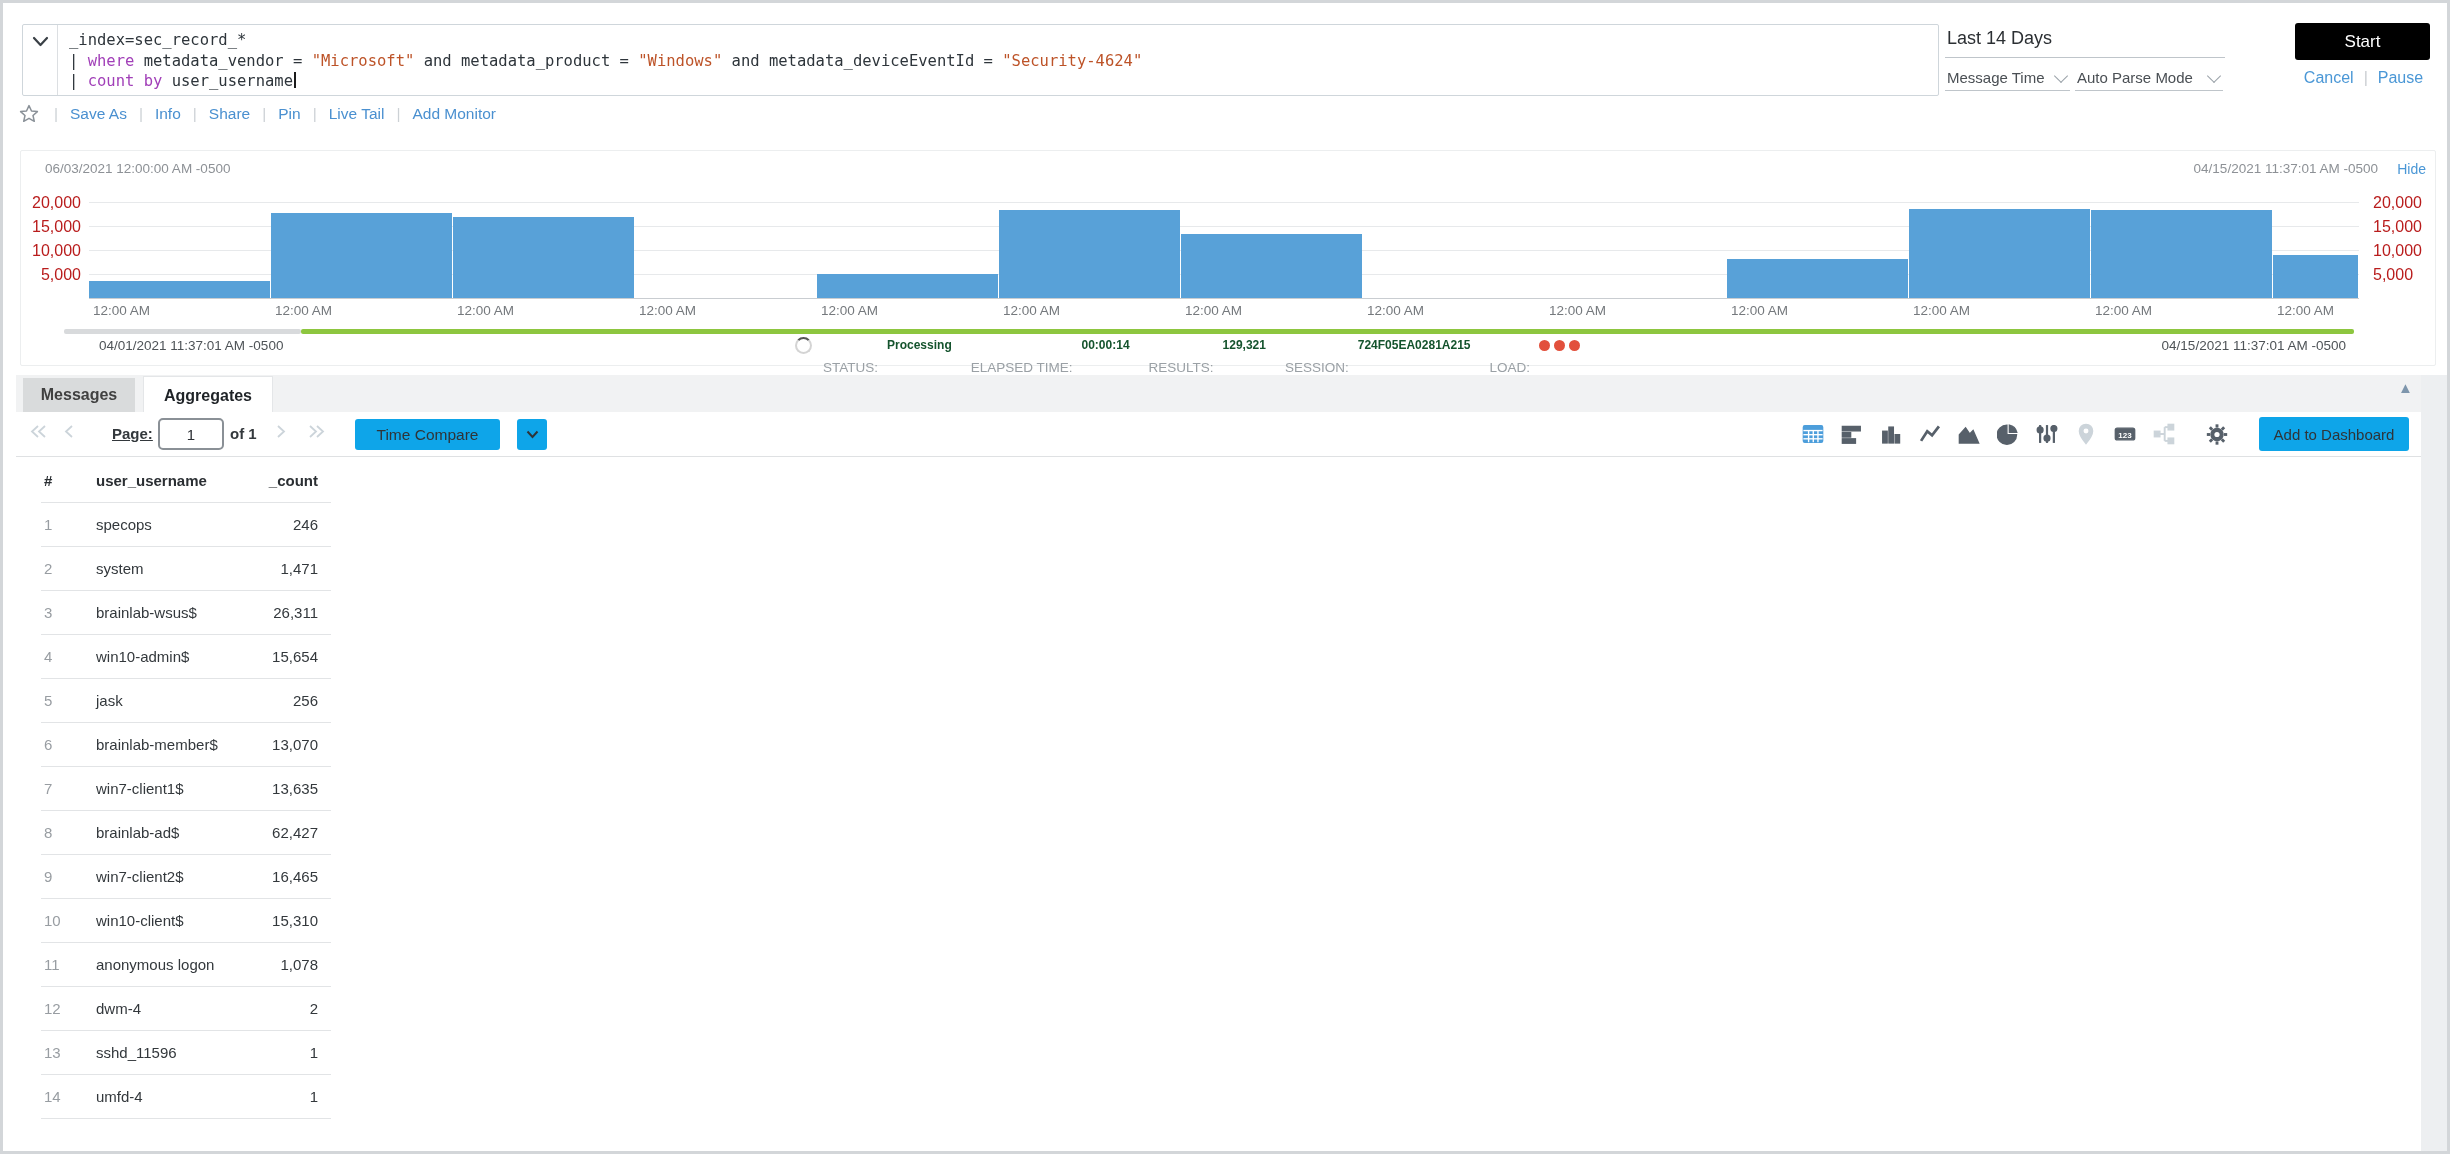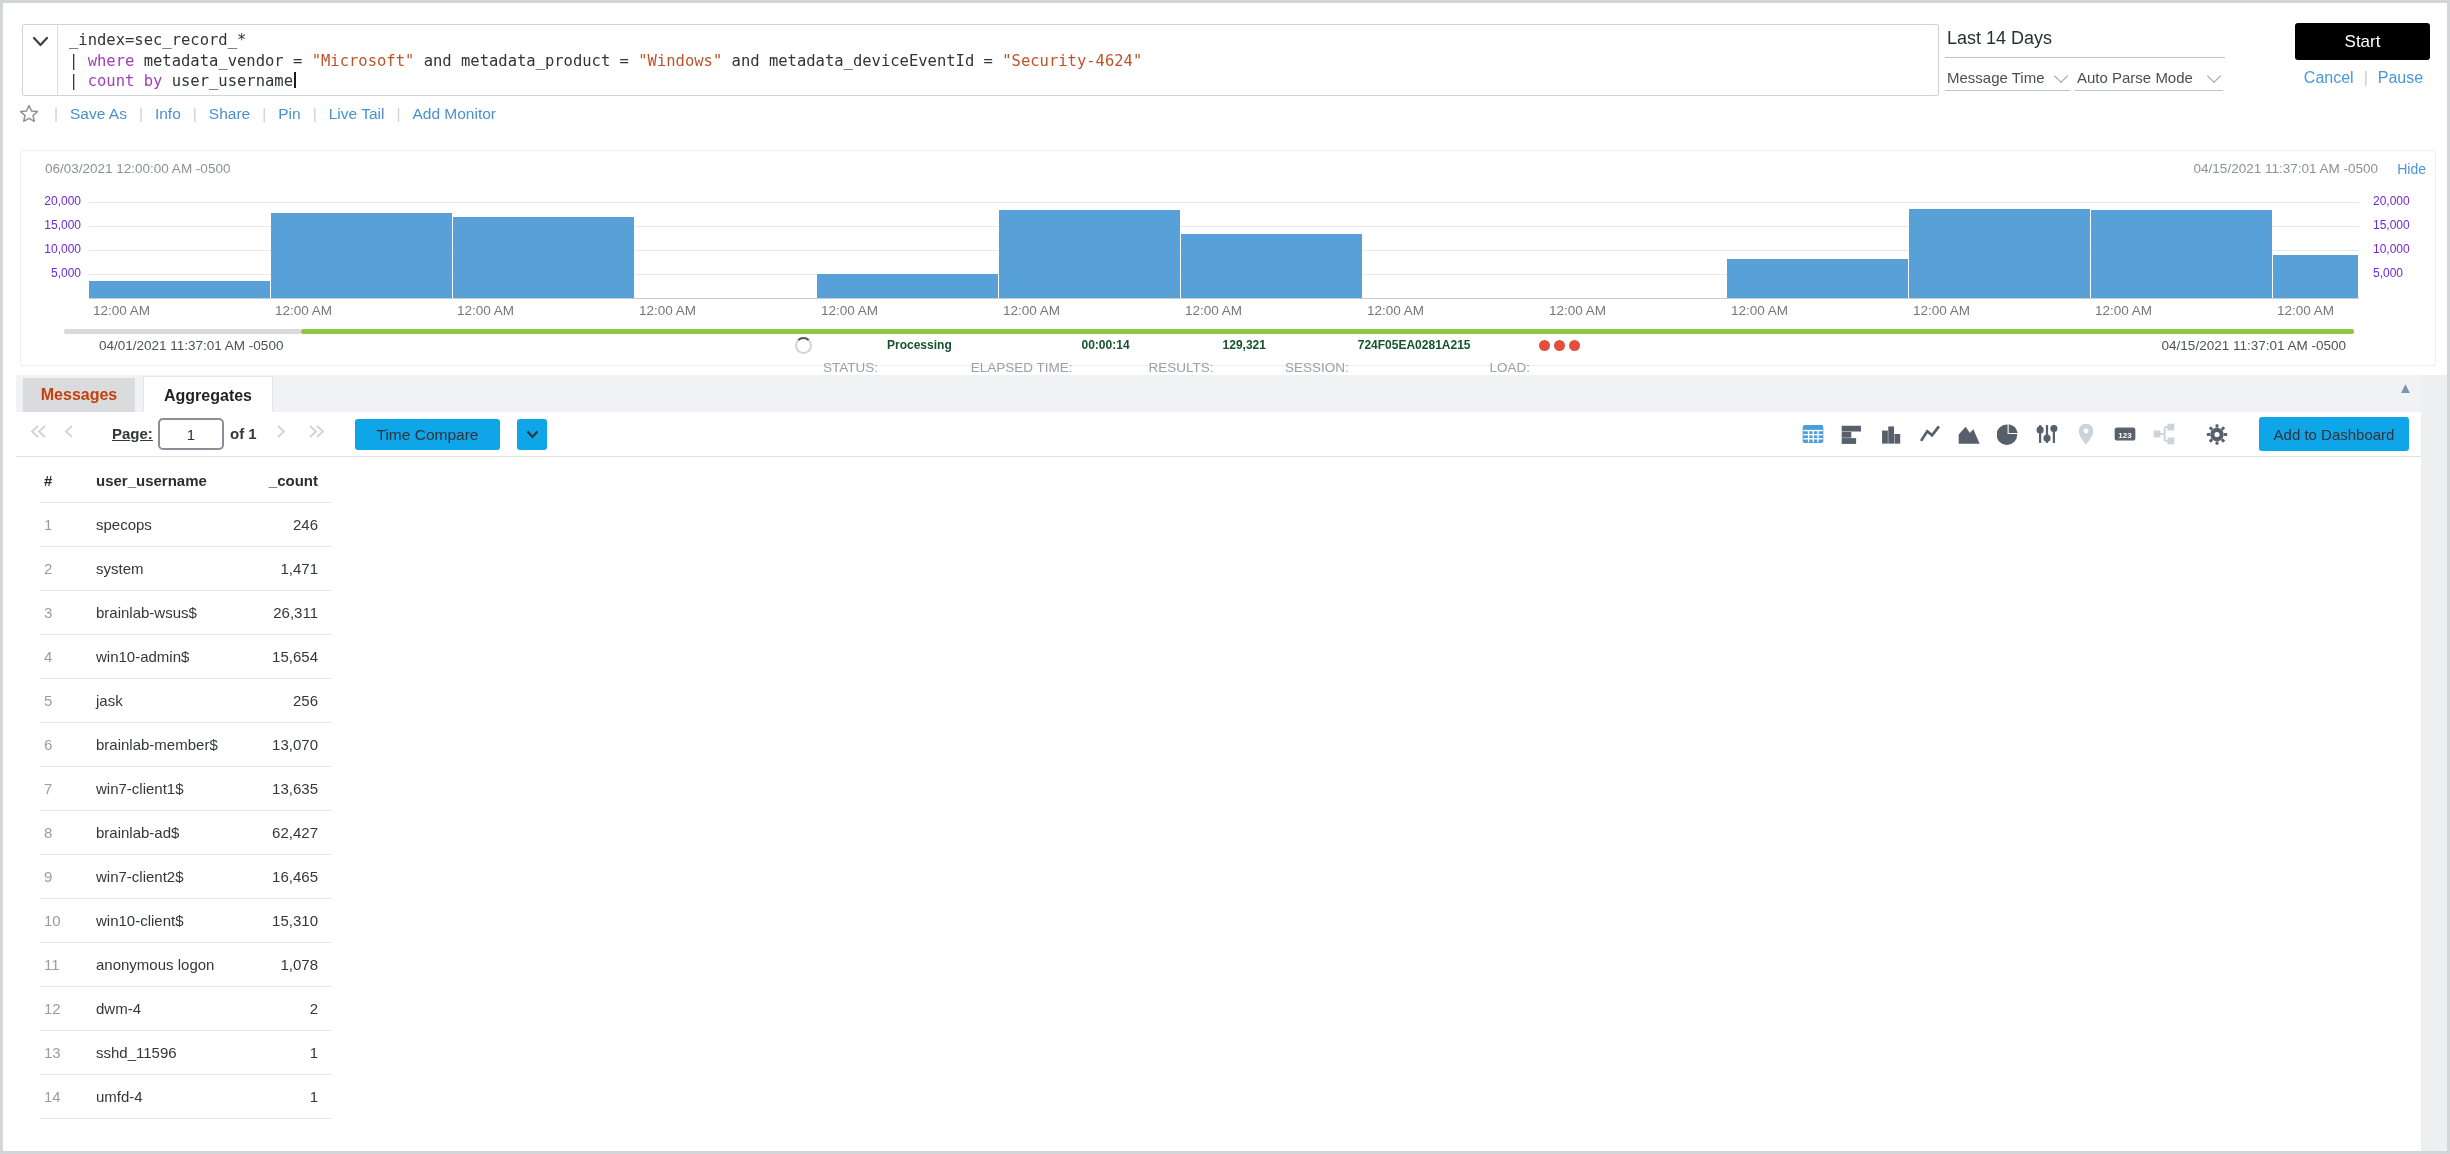--- a/index.html
+++ b/index.html
@@ -39,36 +39,36 @@
   #fav-star{margin-right:2px;display:flex;align-items:center;cursor:pointer;}
 
   
   #chart-panel{position:absolute;left:20px;top:150px;width:2414px;height:214px;border:1px solid #eceeef;border-radius:2px;background:#fff;}
   .ts-label{position:absolute;font-size:13.5px;color:#8d9196;white-space:nowrap;}
   #hide-link{position:absolute;right:9px;top:10px;font-size:14px;color:#4a97d6;cursor:pointer;}
   #plot{position:absolute;left:68px;top:51px;width:2270px;height:96px;}
   .gridline{position:absolute;left:0;width:100%;border-top:1px solid #e7e9eb;height:0;}
   .baseline{position:absolute;left:0;top:96px;width:100%;border-top:1px solid #c9cdd1;height:0;}
   .bar{position:absolute;background:#58a1d8;}
-  .ylab{position:absolute;font-size:12px;color:#6d28d9;white-space:nowrap;}
+  .ylab{position:absolute;font-size:16px;color:#b91c1c;white-space:nowrap;}
   .xlab{position:absolute;top:152px;font-size:13.5px;color:#75797d;white-space:nowrap;}
   #scrub-gray{position:absolute;left:43px;top:178px;width:237px;height:5px;background:#d8dadc;border-radius:2px;}
   #scrub-green{position:absolute;left:280px;top:178px;width:2053px;height:5px;background:#8dc63f;border-radius:2px;}
   .range-ts{position:absolute;top:187px;font-size:13.5px;color:#4e5357;white-space:nowrap;}
   #status-row{position:absolute;left:774px;top:185px;height:18px;display:flex;align-items:center;gap:9px;white-space:nowrap;}
   .spinner{width:13px;height:13px;border:2px solid #d4d4d4;border-top-color:#555;border-radius:50%;margin-right:2px;}
   .st-label{font-size:13.5px;color:#9aa0a5;margin-top:44px;}
   .st-value{font-size:12px;color:#14532d;font-weight:600;margin-right:10px;}
   #load-dots{display:flex;gap:4px;align-items:center;}
   .dot{width:11px;height:11px;border-radius:50%;background:#e2503c;}
 
   
   #tabstrip{position:absolute;left:16px;top:375px;width:2405px;height:37px;background:#f1f2f3;}
   .tab{position:absolute;display:flex;align-items:center;justify-content:center;font-size:16px;cursor:pointer;}
-  #tab-messages{left:7px;top:3px;width:112px;height:34px;background:#d9dbdc;color:#c2410c;font-weight:600;}
+  #tab-messages{left:7px;top:3px;width:112px;height:34px;background:#d9dbdc;color:#404040;font-weight:600;}
   #tab-aggregates{left:127px;top:1px;width:128px;height:37px;background:#fff;border:1px solid #e4e6e8;border-bottom:none;color:#1f2327;font-weight:700;}
   #collapse-pane{position:absolute;left:2398px;top:379px;font-size:15px;color:#7e96ac;cursor:pointer;}
   #gutter{position:absolute;left:2421px;top:375px;width:26px;height:776px;background:#edeff1;}
 
   #pagebar{position:absolute;left:16px;top:412px;width:2405px;height:44px;background:#fff;border-bottom:1px solid #dfe1e3;}
   .pgarrow{position:absolute;top:12px;cursor:pointer;}
   #pg-first{left:14px;} #pg-prev{left:48px;} #pg-next{left:260px;} #pg-last{left:292px;}
   #pg-label{position:absolute;left:96px;top:13px;font-size:15px;font-weight:700;color:#33383c;text-decoration:underline;}
   #pg-input{position:absolute;left:142px;top:6px;width:58px;height:26px;border:2px solid #8a9096;border-radius:5px;
             text-align:center;font-size:15px;color:#2b2f33;font-family:inherit;}

